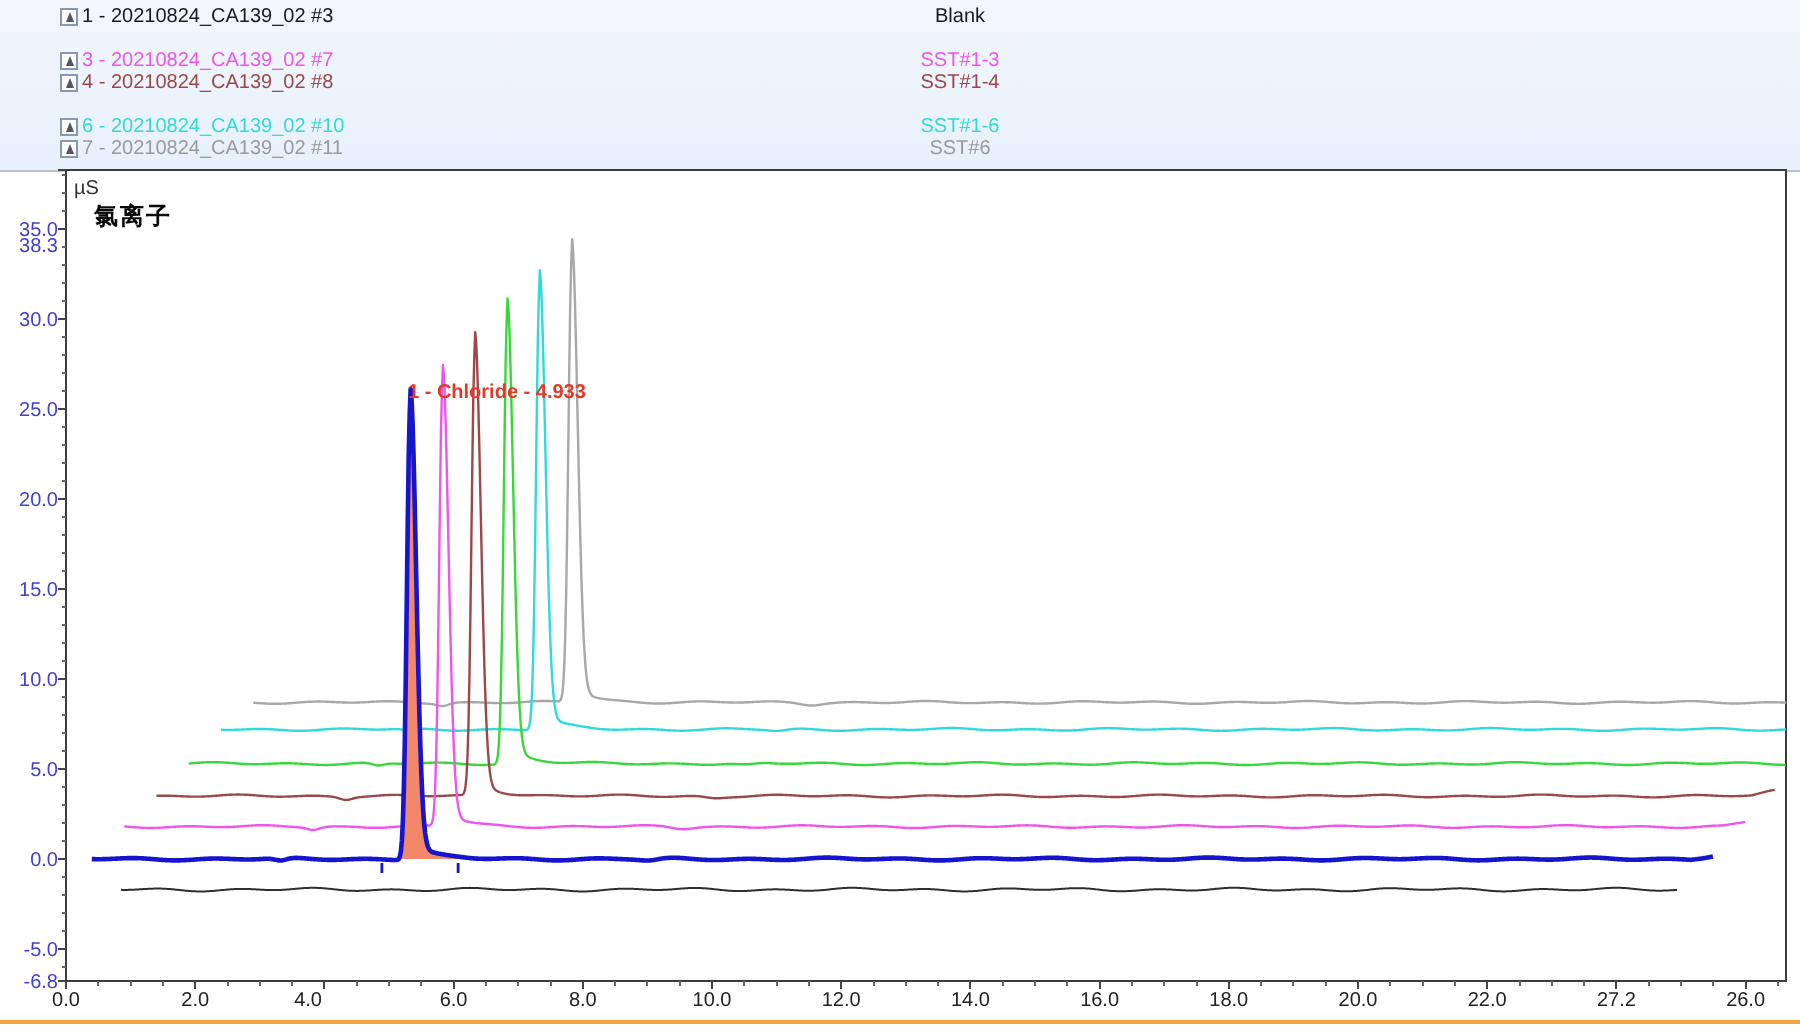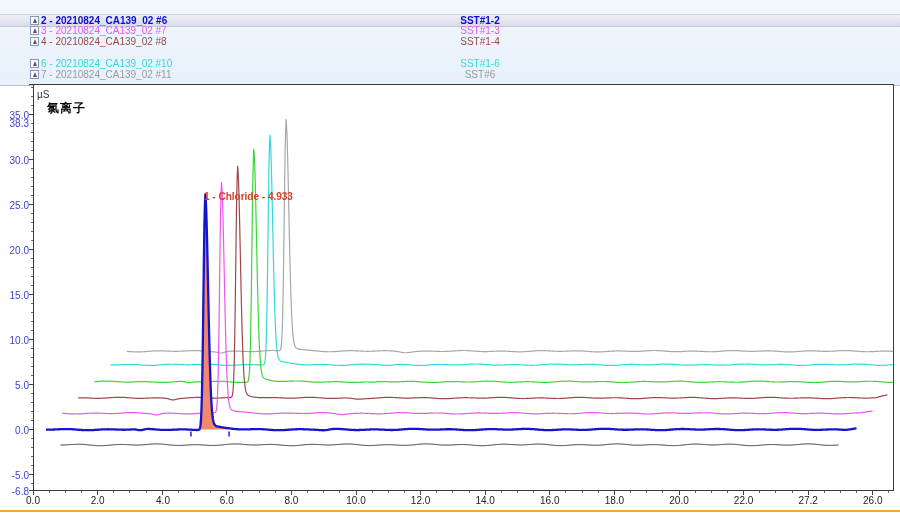--- a/index.html
+++ b/index.html
@@ -24,26 +24,26 @@
   #unit-label{position:absolute;left:37px;top:89px;font-size:10px;color:#333;}
   #chart-title{position:absolute;left:47px;top:100px;font-size:12px;font-weight:600;color:#0a0a0a;letter-spacing:1px;}
   #peak-label{position:absolute;left:204px;top:191px;font-size:10px;font-weight:bold;white-space:nowrap;}
   #bottom-accent{position:absolute;left:0;top:510px;width:900px;height:2px;}
 </style>
 </head>
 <body>
 
 <div id="app">
   <div id="legend-panel">
-      <div class="legend-row selected" style="top: 14px;">
-        <span class="legend-icon">
-          <i></i>
-        </span>
-        <span class="legend-label" style="color: rgb(11, 11, 210);">2 - 20210824_CA139_02 #6</span>
-        <span class="legend-sample" style="color: rgb(11, 11, 210);">SST#1-2</span>
+      <div class="legend-row" style="top: 3px;">
+        <span class="legend-icon">
+          <i></i>
+        </span>
+        <span class="legend-label" style="color: rgb(26, 26, 26);">1 - 20210824_CA139_02 #3</span>
+        <span class="legend-sample" style="color: rgb(26, 26, 26);">Blank</span>
       </div>
       <div class="legend-row" style="top: 25px;">
         <span class="legend-icon">
           <i></i>
         </span>
         <span class="legend-label" style="color: rgb(238, 85, 238);">3 - 20210824_CA139_02 #7</span>
         <span class="legend-sample" style="color: rgb(238, 85, 238);">SST#1-3</span>
       </div>
       <div class="legend-row" style="top: 36px;">
         <span class="legend-icon">
@@ -192,21 +192,21 @@
       <div class="tick-label-y" style="left: 0px; top: 289.5px;">15.0</div>
       <div class="tick-label-y" style="left: 0px; top: 334.5px;">10.0</div>
       <div class="tick-label-y" style="left: 0px; top: 379.5px;">5.0</div>
       <div class="tick-label-y" style="left: 0px; top: 424.5px;">0.0</div>
       <div class="tick-label-y" style="left: 0px; top: 469.5px;">-5.0</div>
       <div class="tick-label-y" style="left: 0px; top: 485.7px;">-6.8</div>
     </div>
   <div id="x-labels">
       <div class="tick-label-x" style="left: 16px; top: 494.7px;">0.0</div>
       <div class="tick-label-x" style="left: 80.6px; top: 494.7px;">2.0</div>
-      <div class="tick-label-x" style="left: 146px; top: 494.7px;">4.0</div>
+      <div class="tick-label-x" style="left: 127px; top: 494.7px; text-align: right;">4.0</div>
       <div class="tick-label-x" style="left: 209.8px; top: 494.7px;">6.0</div>
       <div class="tick-label-x" style="left: 274.4px; top: 494.7px;">8.0</div>
       <div class="tick-label-x" style="left: 339px; top: 494.7px;">10.0</div>
       <div class="tick-label-x" style="left: 403.6px; top: 494.7px;">12.0</div>
       <div class="tick-label-x" style="left: 468.2px; top: 494.7px;">14.0</div>
       <div class="tick-label-x" style="left: 532.8px; top: 494.7px;">16.0</div>
       <div class="tick-label-x" style="left: 597.4px; top: 494.7px;">18.0</div>
       <div class="tick-label-x" style="left: 662px; top: 494.7px;">20.0</div>
       <div class="tick-label-x" style="left: 726.6px; top: 494.7px;">22.0</div>
       <div class="tick-label-x" style="left: 791.2px; top: 494.7px;">27.2</div>

